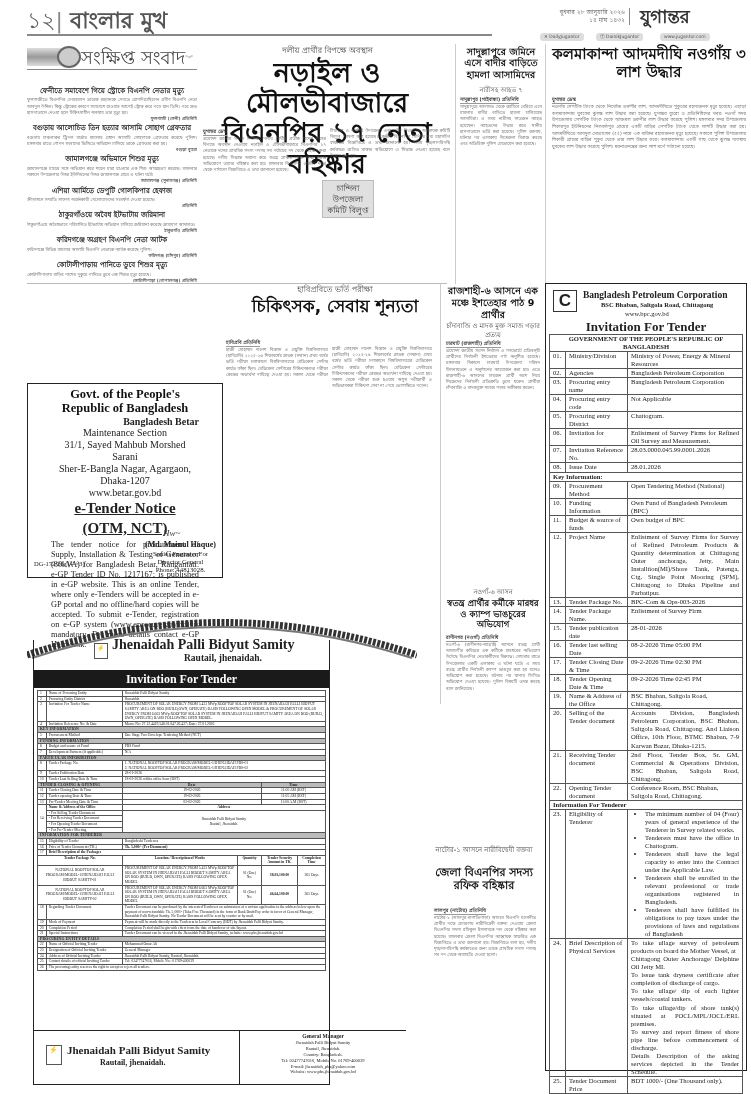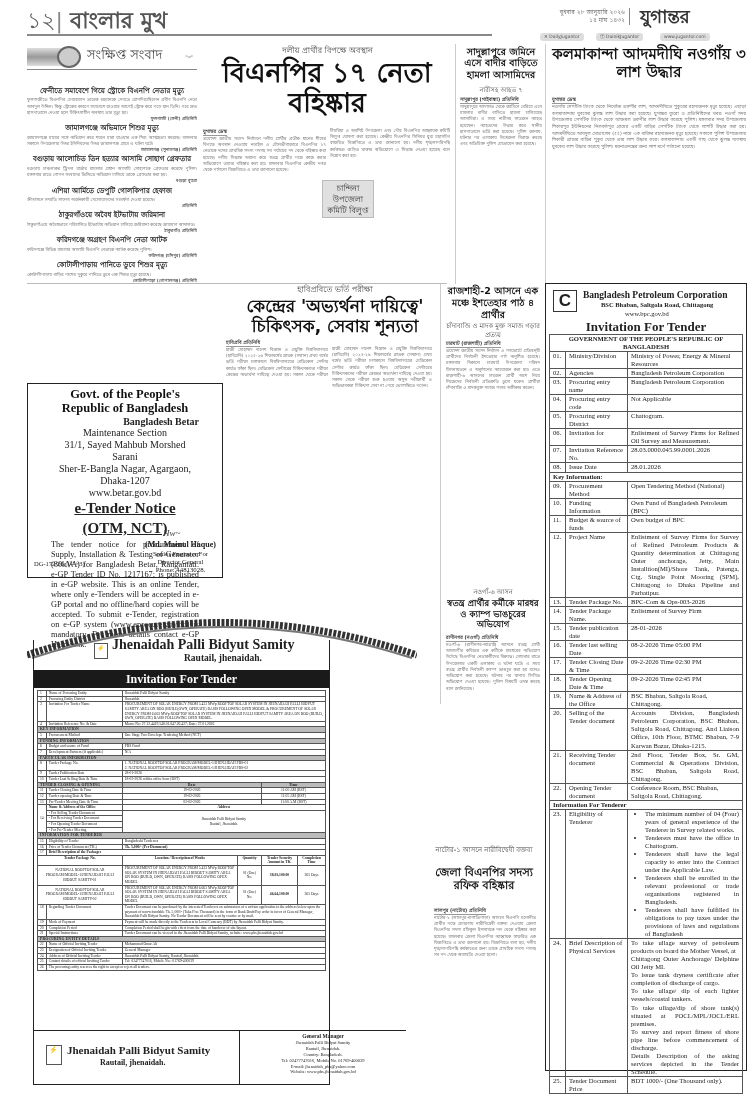--- a/index.html
+++ b/index.html
@@ -12,21 +12,21 @@
 .brand{left:640px;top:5px;font-family:"DejaVu Serif",serif;font-size:18px;font-weight:bold;color:#333}
 .social{top:33px;height:8px;font-size:4.5px;background:#ddd;color:#555;border-radius:3px;padding:1px 4px;font-family:"DejaVu Sans",sans-serif}
 .col-rule{width:1px;background:#ccc}
 .txt{font-size:4.3px;color:#555;text-align:justify;line-height:1.45;overflow:hidden;font-family:"DejaVu Sans",sans-serif}
 .h-big{font-family:"DejaVu Sans",sans-serif;font-weight:bold;color:#111;text-align:center}
 .kicker{font-family:"DejaVu Sans",sans-serif;font-size:8px;color:#444;text-align:center}
 .byline{font-family:"DejaVu Sans",sans-serif;font-size:4.8px;font-weight:bold;color:#333;border-bottom:1px solid #999;display:inline-block}
 .sangkhipta{left:27px;top:46px;width:170px;height:24px;border-bottom:1px solid #888}
 .pen{left:0;top:2px;width:45px;height:18px;border-radius:0 10px 10px 0;background:linear-gradient(#ddd,#999,#ddd)}
 .pen-circle{left:30px;top:0;width:24px;height:22px;border-radius:50%;border:2px solid #666;background:#ccc}
-.sangkhipta-title{left:60px;top:0;font-family:"DejaVu Sans",sans-serif;font-size:13px;color:#444}
+.sangkhipta-title{left:54px;top:0;font-family:"DejaVu Sans",sans-serif;font-size:18px;color:#444}
 .chev{left:158px;top:6px;font-size:9px;color:#888}
 .brief-h{font-family:"DejaVu Sans",sans-serif;font-size:7px;font-weight:bold;color:#222;text-align:center;margin:2px 0 1px}
 .box{border:1.5px solid #222;background:#fff}
 .betar h1{font-family:"Liberation Serif",serif;font-size:12.5px;font-weight:bold;text-align:center;color:#111;line-height:1.15}
 .betar h2{font-family:"Liberation Serif",serif;font-size:10px;font-weight:bold;text-align:right;line-height:1.15}
 .betar .l{font-family:"Liberation Serif",serif;font-size:10px;text-align:center;line-height:1.2}
 .betar h3{font-family:"Liberation Serif",serif;font-size:15px;font-weight:bold;text-align:center;text-decoration:underline;line-height:1.3}
 .betar .body{font-family:"Liberation Serif",serif;font-size:8.3px;text-align:justify;line-height:1.2;margin-top:2px}
 .sig{font-family:"Liberation Serif",serif;text-align:center;font-size:6.8px;line-height:1.2}
 .sig b{font-size:8px}
@@ -63,30 +63,30 @@
   <div class="abs sangkhipta-title">সংক্ষিপ্ত সংবাদ</div>
   <div class="abs chev">︾</div>
 </div>
 <div class="abs" style="left:27px;top:85px;width:170px;height:300px;overflow:hidden">
   <div>
     <div class="brief-h">ফেনীতে সমাবেশে গিয়ে স্ট্রোকে বিএনপি নেতার মৃত্যু</div>
     <div class="txt">ফুলগাজীতে বিএনপির চেয়ারম্যান তারেক রহমানকে দেখতে যোগদিয়েছিলেন প্রবীণ বিএনপি নেতা আবদুল উদ্দিন। কিন্তু স্ট্রোকের কারণে সমাবেশে যাওয়ার আগেই স্ট্রোক করে পড়ে যান তিনি। পরে দ্রুত হাসপাতালে নেওয়া হলে চিকিৎসাধীন অবস্থায় তার মৃত্যু হয়।</div>
     <div class="txt" style="text-align:right;font-weight:bold">ফুলগাজী (ফেনী) প্রতিনিধি</div>
   </div>
   <div>
+    <div class="brief-h">বগুড়ায় আলোচিত তিন হত্যার আসামি সোহাগ গ্রেফতার</div>
+    <div class="txt">বগুড়ায় চাঞ্চল্যকর ট্রিপল মার্ডার মামলার প্রধান আসামি সোহাগকে গ্রেফতার করেছে পুলিশ। মঙ্গলবার রাতে গোপন সংবাদের ভিত্তিতে অভিযান চালিয়ে তাকে গ্রেফতার করা হয়।</div>
+    <div class="txt" style="text-align:right;font-weight:bold">বগুড়া ব্যুরো</div>
+  </div>
+  <div>
     <div class="brief-h">জামালগঞ্জে অভিমানে শিশুর মৃত্যু</div>
     <div class="txt">জামালগঞ্জে মায়ের সঙ্গে অভিমান করে শয়নে মারা যাওয়ার এক শিশু আত্মহত্যা করেছে। মঙ্গলবার সকালে উপজেলার উত্তর ইউনিয়নের উত্তর জামালগঞ্জ গ্রামে এ ঘটনা ঘটে।</div>
     <div class="txt" style="text-align:right;font-weight:bold">জামালগঞ্জ (সুনামগঞ্জ) প্রতিনিধি</div>
   </div>
   <div>
-    <div class="brief-h">বগুড়ায় আলোচিত তিন হত্যার আসামি সোহাগ গ্রেফতার</div>
-    <div class="txt">বগুড়ায় চাঞ্চল্যকর ট্রিপল মার্ডার মামলার প্রধান আসামি সোহাগকে গ্রেফতার করেছে পুলিশ। মঙ্গলবার রাতে গোপন সংবাদের ভিত্তিতে অভিযান চালিয়ে তাকে গ্রেফতার করা হয়।</div>
-    <div class="txt" style="text-align:right;font-weight:bold">বগুড়া ব্যুরো</div>
-  </div>
-  <div>
     <div class="brief-h">এশিয়া আর্মিতে ডেপুটি গোলকিপার হেফাজ</div>
     <div class="txt">ক্রীড়াঙ্গনে সম্প্রতি সাফল্য অর্জনকারী খেলোয়াড়দের সংবর্ধনা দেওয়া হয়েছে।</div>
     <div class="txt" style="text-align:right;font-weight:bold">প্রতিনিধি</div>
   </div>
   <div>
     <div class="brief-h">ঠাকুরগাঁওয়ে অবৈধ ইটভাটায় জরিমানা</div>
     <div class="txt">ঠাকুরগাঁওয়ে অবৈধভাবে পরিচালিত ইটভাটায় অভিযান চালিয়ে জরিমানা করেছে ভ্রাম্যমাণ আদালত।</div>
     <div class="txt" style="text-align:right;font-weight:bold">ঠাকুরগাঁও প্রতিনিধি</div>
   </div>
   <div>
@@ -96,20 +96,21 @@
   </div>
   <div>
     <div class="brief-h">কোটালীপাড়ায় পানিতে ডুবে শিশুর মৃত্যু</div>
     <div class="txt">কোটালীপাড়ায় বাড়ির পাশের পুকুরে পানিতে ডুবে এক শিশুর মৃত্যু হয়েছে।</div>
     <div class="txt" style="text-align:right;font-weight:bold">কোটালীপাড়া (গোপালগঞ্জ) প্রতিনিধি</div>
   </div>
 </div>
 
 <div class="abs kicker" style="left:205px;top:46px;width:245px">দলীয় প্রার্থীর বিপক্ষে অবস্থান</div>
 <div class="abs h-big" style="left:202px;top:58px;width:250px;font-size:27px;line-height:1.12">
+  <div>নড়াইল ও মৌলভীবাজারে</div>
   <div>বিএনপির ১৭ নেতা বহিষ্কার</div>
 </div>
 <div class="abs" style="left:203px;top:128px;width:120px">
   <span class="byline">যুগান্তর ডেস্ক</span>
 </div>
 <div class="abs txt" style="left:203px;top:136px;width:123px;height:145px">ত্রয়োদশ জাতীয় সংসদ নির্বাচনে দলীয় প্রার্থীর প্রতীক ধানের শীষের বিপক্ষে অবস্থান নেওয়ায় নড়াইল ও মৌলভীবাজারে বিএনপির ১৭ নেতাকে দলের প্রাথমিক সদস্য পদসহ সব পর্যায়ের পদ থেকে বহিষ্কার করা হয়েছে। দলীয় সিদ্ধান্ত অমান্য করে স্বতন্ত্র প্রার্থীর পক্ষে কাজ করার অভিযোগে তাদের বহিষ্কার করা হয়। মঙ্গলবার বিএনপির কেন্দ্রীয় দপ্তর থেকে পাঠানো বিজ্ঞপ্তিতে এ তথ্য জানানো হয়েছে।</div>
 
 <div class="abs" style="left:322px;top:180px;width:52px;height:38px;background:#e0e0e0;border:1px solid #bbb;font-family:'DejaVu Sans',sans-serif;font-size:8px;color:#333;text-align:center;padding-top:3px;line-height:1.35">চান্দিনা উপজেলা কমিটি বিলুপ্ত</div>
 <div class="abs txt" style="left:330px;top:128px;width:120px;height:150px">চীঘরিয়া ও অবশিষ্ট উপজেলা এবং পৌর বিএনপির আহ্বায়ক কমিটি বিলুপ্ত ঘোষণা করা হয়েছে। কেন্দ্রীয় বিএনপির সিনিয়র যুগ্ম মহাসচিব স্বাক্ষরিত বিজ্ঞপ্তিতে এ তথ্য জানানো হয়। দলীয় শৃঙ্খলাপরিপন্থি কর্মকাণ্ডে জড়িত থাকার অভিযোগে এ সিদ্ধান্ত নেওয়া হয়েছে বলে উল্লেখ করা হয়।</div>
 
@@ -120,29 +121,28 @@
 <div class="abs txt" style="left:460px;top:104px;width:82px;height:180px">সাদুল্লাপুরে আদালত থেকে জামিনে বেরিয়ে এসে মামলার বাদীর বাড়িতে হামলা চালিয়েছে আসামিরা। এ সময় নারীসহ সাতজন আহত হয়েছেন। আহতদের উদ্ধার করে স্থানীয় হাসপাতালে ভর্তি করা হয়েছে। পুলিশ জানায়, ঘটনার পর এলাকায় উত্তেজনা বিরাজ করছে এবং অতিরিক্ত পুলিশ মোতায়েন করা হয়েছে।</div>
 
 <div class="abs col-rule" style="left:545px;top:44px;height:240px"></div>
 <div class="abs h-big" style="left:550px;top:45px;width:198px;font-size:15px;line-height:1.2">কলমাকান্দা আদমদীঘি নওগাঁয় ৩ লাশ উদ্ধার</div>
 <div class="abs" style="left:552px;top:96px;width:100px"><span class="byline">যুগান্তর ডেস্ক</span></div>
 <div class="abs txt" style="left:552px;top:104px;width:194px;height:176px;font-size:4.6px">নওগাঁর সেপটিক ট্যাংক থেকে নিখোঁজ তরুণীর লাশ, আদমদীঘিতে পুকুরের রহস্যজনক মৃত্যু হয়েছে। এছাড়া কলমাকান্দায় যুবকের ঝুলন্ত লাশ উদ্ধার করা হয়েছে। যুগান্তর ব্যুরো ও প্রতিনিধিদের খবর: নওগাঁ সদর উপজেলায় সেপটিক ট্যাংক থেকে আজমল তরুণীর লাশ উদ্ধার করেছে পুলিশ। মঙ্গলবার সদর উপজেলার শিকারপুর ইউনিয়নের নিলকণ্ঠপুর গ্রামের একটি বাড়ির সেপটিক ট্যাংক থেকে লাশটি উদ্ধার করা হয়। আদমদীঘিতে আবদুল মোতালেব (৫৫) নামে এক ব্যক্তির রহস্যজনক মৃত্যু হয়েছে। সকালে পুলিশ উপজেলার শিকারী গ্রামের বাড়ির পুকুর থেকে তার লাশ উদ্ধার করে। কলমাকান্দায় একটি গাছ থেকে ঝুলন্ত অবস্থায় যুবকের লাশ উদ্ধার করেছে পুলিশ। ময়নাতদন্তের জন্য লাশ মর্গে পাঠানো হয়েছে।</div>
 
 <div class="abs" style="left:27px;top:283px;width:420px;height:1px;background:#bbb"></div>
 <div class="abs kicker" style="left:225px;top:285px;width:220px;font-size:8px">হাবিপ্রবিতে ভর্তি পরীক্ষা</div>
 <div class="abs h-big" style="left:215px;top:296px;width:240px;font-size:17px;line-height:1.2">
-  <div>কেন্দ্রের 'অভ্যর্থনা দায়িত্বে'</div>
   <div>চিকিৎসক, সেবায় শূন্যতা</div>
 </div>
 <div class="abs" style="left:226px;top:339px;width:100px"><span class="byline">হাবিপ্রবি প্রতিনিধি</span></div>
 <div class="abs txt" style="left:226px;top:347px;width:102px;height:30px">হাজী মোহাম্মদ দানেশ বিজ্ঞান ও প্রযুক্তি বিশ্ববিদ্যালয়ে (হাবিপ্রবি) ২০২৫-২৬ শিক্ষাবর্ষের স্নাতক (সম্মান) প্রথম বর্ষের ভর্তি পরীক্ষা চলাকালে বিশ্ববিদ্যালয়ের মেডিকেল সেন্টার কার্যত ফাঁকা ছিল। মেডিকেল সেন্টারের চিকিৎসকদের পরীক্ষা কেন্দ্রের অভ্যর্থনা দায়িত্বে দেওয়া হয়। সকাল থেকে পরীক্ষা শুরু হওয়ায় অসুস্থ পরীক্ষার্থী ও অভিভাবকরা চিকিৎসা সেবা না পেয়ে ভোগান্তিতে পড়েন।</div>
 <div class="abs txt" style="left:332px;top:346px;width:100px;height:250px">হাজী মোহাম্মদ দানেশ বিজ্ঞান ও প্রযুক্তি বিশ্ববিদ্যালয়ে (হাবিপ্রবি) ২০২৫-২৬ শিক্ষাবর্ষের স্নাতক (সম্মান) প্রথম বর্ষের ভর্তি পরীক্ষা চলাকালে বিশ্ববিদ্যালয়ের মেডিকেল সেন্টার কার্যত ফাঁকা ছিল। মেডিকেল সেন্টারের চিকিৎসকদের পরীক্ষা কেন্দ্রের অভ্যর্থনা দায়িত্বে দেওয়া হয়। সকাল থেকে পরীক্ষা শুরু হওয়ায় অসুস্থ পরীক্ষার্থী ও অভিভাবকরা চিকিৎসা সেবা না পেয়ে ভোগান্তিতে পড়েন।</div>
 
 <div class="abs col-rule" style="left:440px;top:284px;height:420px"></div>
-<div class="abs h-big" style="left:444px;top:285px;width:98px;font-size:9.5px;line-height:1.25">রাজশাহী-2 আসনে এক মঞ্চে ইশতেহার পাঠ ৪ প্রার্থীর</div>
+<div class="abs h-big" style="left:444px;top:285px;width:98px;font-size:9.5px;line-height:1.25">রাজশাহী-৬ আসনে এক মঞ্চে ইশতেহার পাঠ 9 প্রার্থীর</div>
 <div class="abs kicker" style="left:444px;top:322px;width:98px;font-size:6.6px;line-height:1.3">চাঁদাবাজি ও মাদক মুক্ত সমাজ গড়ার প্রত্যয়</div>
 <div class="abs" style="left:446px;top:340px;width:96px"><span class="byline">চারঘাট (রাজশাহী) প্রতিনিধি</span></div>
 <div class="abs txt" style="left:446px;top:348px;width:94px;height:240px">ত্রয়োদশ জাতীয় সংসদ নির্বাচন ও গণভোটে প্রতিদ্বন্দ্বী প্রার্থীদের নির্বাচনী ইশতেহার পাঠ অনুষ্ঠিত হয়েছে। মঙ্গলবার বিকালে চারঘাট উপজেলা পরিষদ মিলনায়তনে এ অনুষ্ঠানের আয়োজন করা হয়। এতে রাজশাহী-৬ আসনের চারজন প্রার্থী অংশ নিয়ে নিজেদের নির্বাচনী প্রতিশ্রুতি তুলে ধরেন। প্রার্থীরা চাঁদাবাজি ও মাদকমুক্ত সমাজ গড়ার অঙ্গীকার করেন।</div>
 
 <div class="abs kicker" style="left:446px;top:588px;width:94px;font-size:6.5px">নওগাঁ-৬ আসন</div>
 <div class="abs h-big" style="left:444px;top:598px;width:98px;font-size:8.5px;line-height:1.25">স্বতন্ত্র প্রার্থীর কর্মীকে মারধর ও ক্যাম্প ভাঙচুরের অভিযোগ</div>
 <div class="abs" style="left:446px;top:634px;width:96px"><span class="byline">রাণীনগর (নওগাঁ) প্রতিনিধি</span></div>
 <div class="abs txt" style="left:446px;top:642px;width:94px;height:200px">নওগাঁ-৬ (রাণীনগর-আত্রাই) আসনে স্বতন্ত্র প্রার্থী আলমগীর কবিরের এক কর্মীকে মারধরের অভিযোগ উঠেছে বিএনপির নেতাকর্মীদের বিরুদ্ধে। সোমবার রাতে উপজেলার একটি এলাকায় এ ঘটনা ঘটে। এ সময় স্বতন্ত্র প্রার্থীর নির্বাচনী ক্যাম্প ভাঙচুর করা হয় বলেও অভিযোগ করা হয়েছে। ঘটনার পর থানায় লিখিত অভিযোগ দেওয়া হয়েছে। পুলিশ বিষয়টি তদন্ত করছে বলে জানিয়েছে।</div>
 
 <div class="abs kicker" style="left:432px;top:846px;width:104px;font-size:6.8px;line-height:1.3">নাটোর-১ আসনে নারীবিদ্বেষী বক্তব্য</div>

